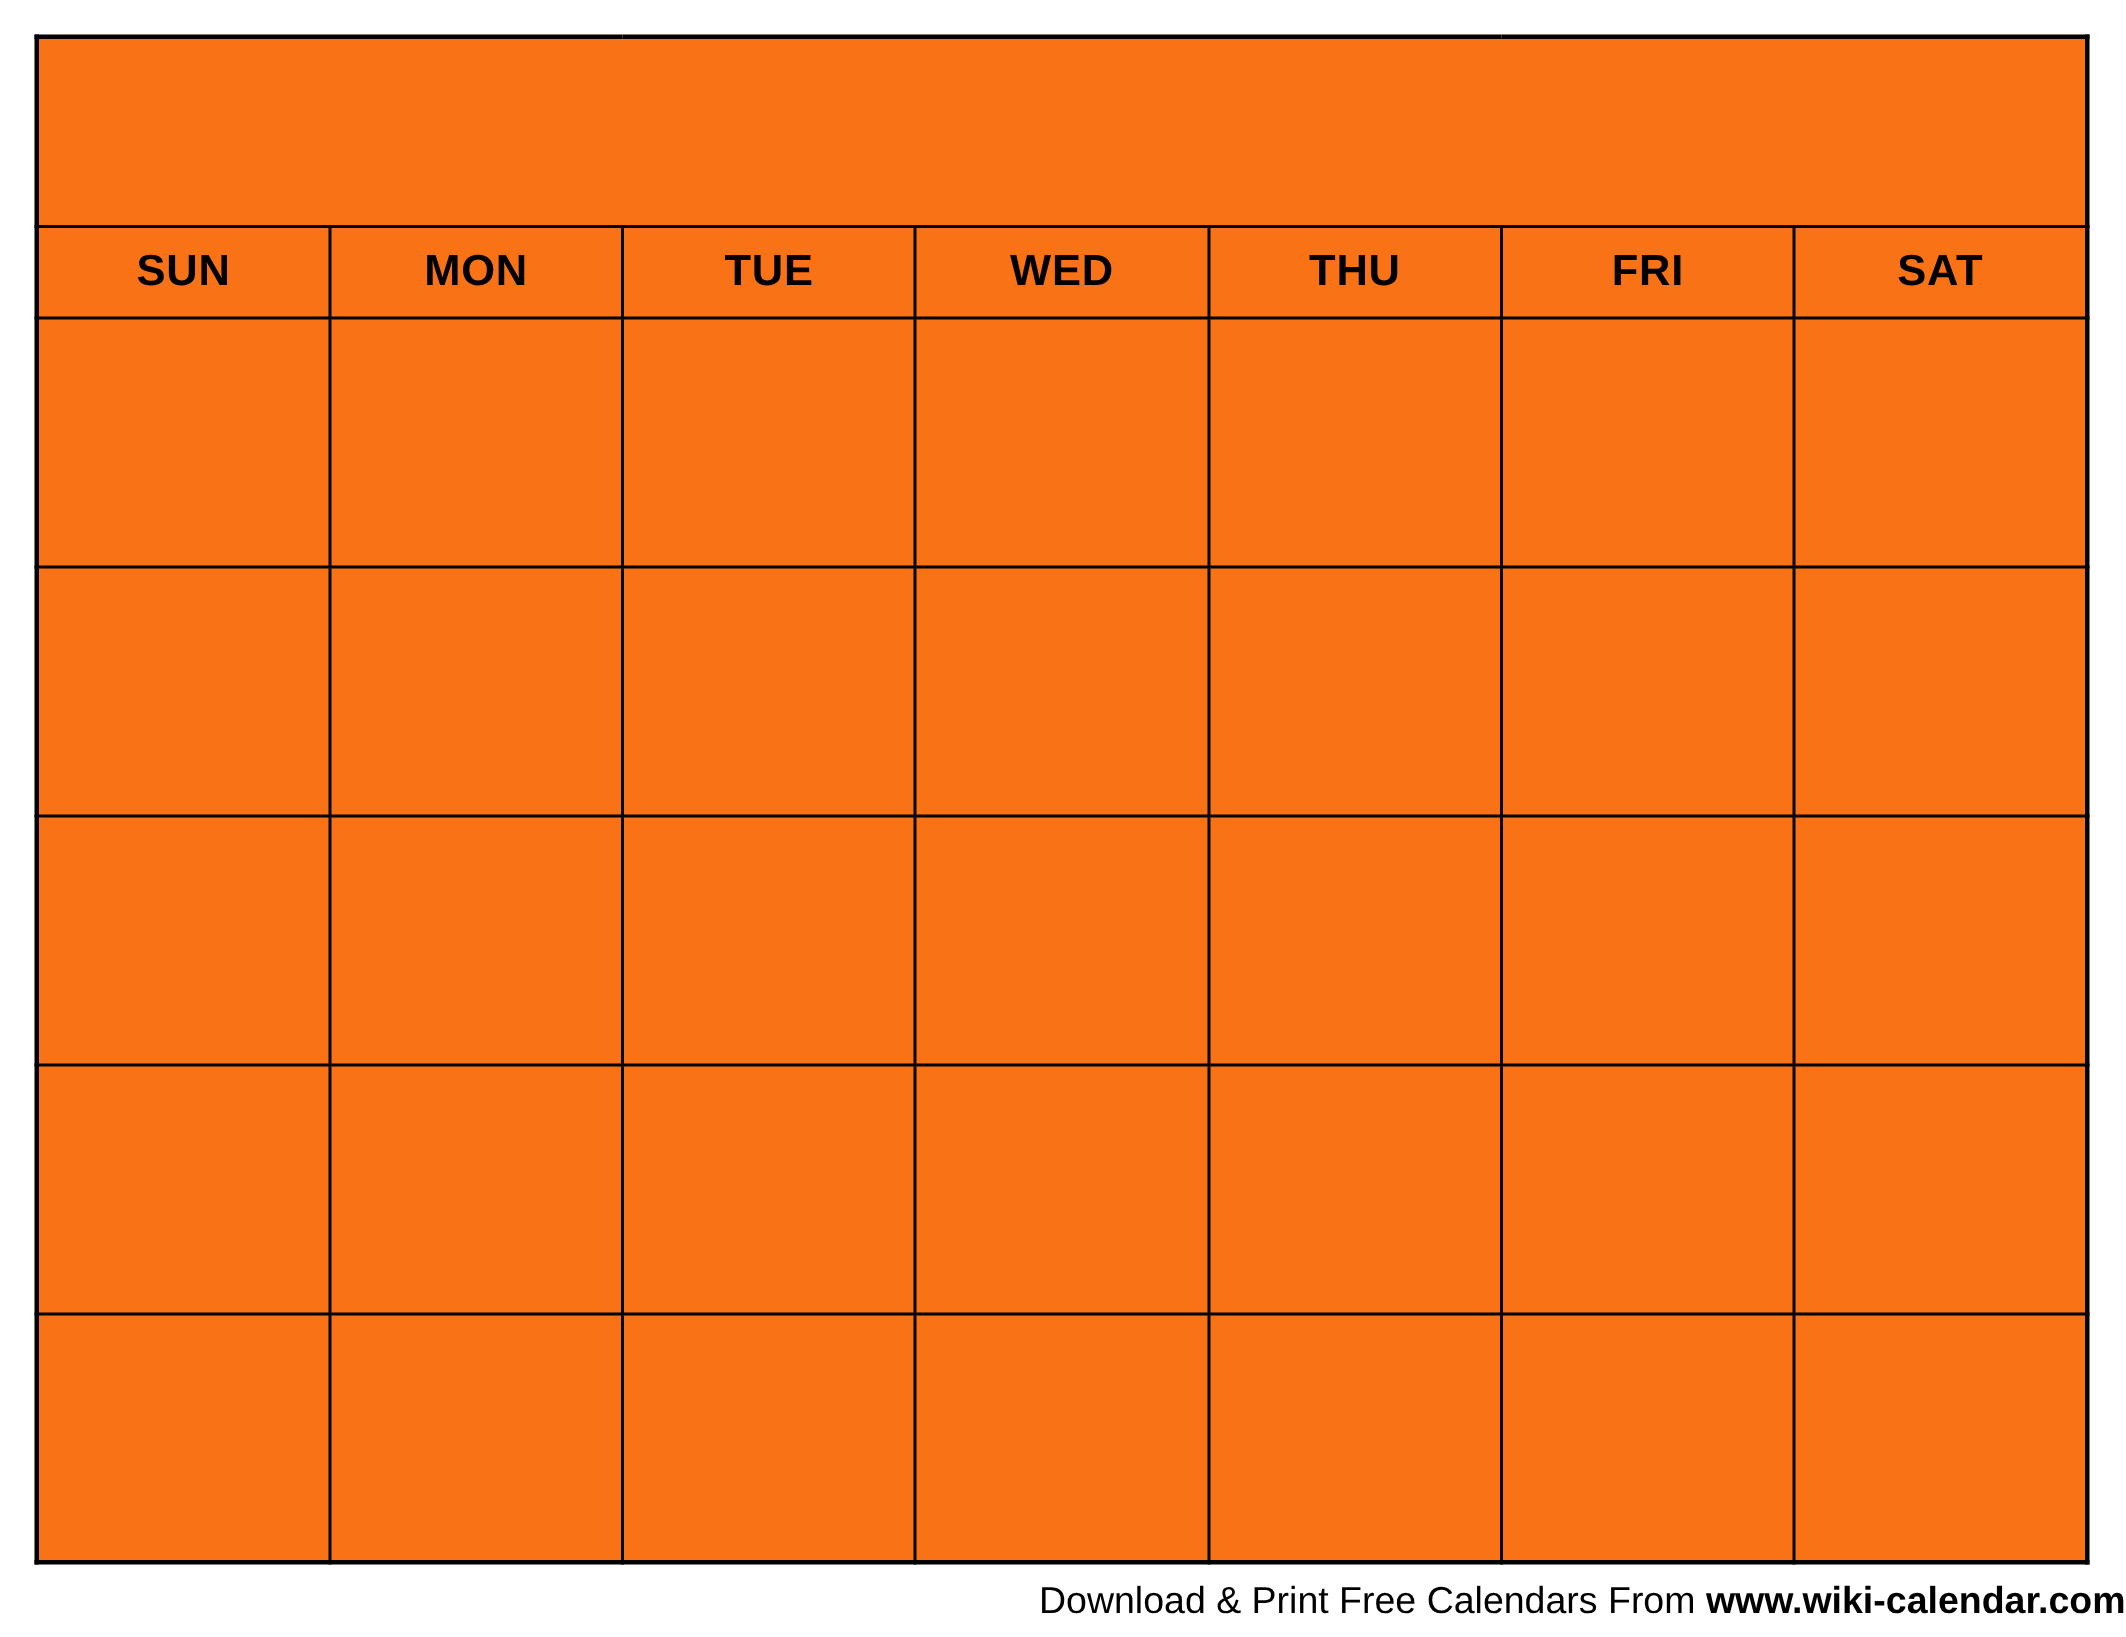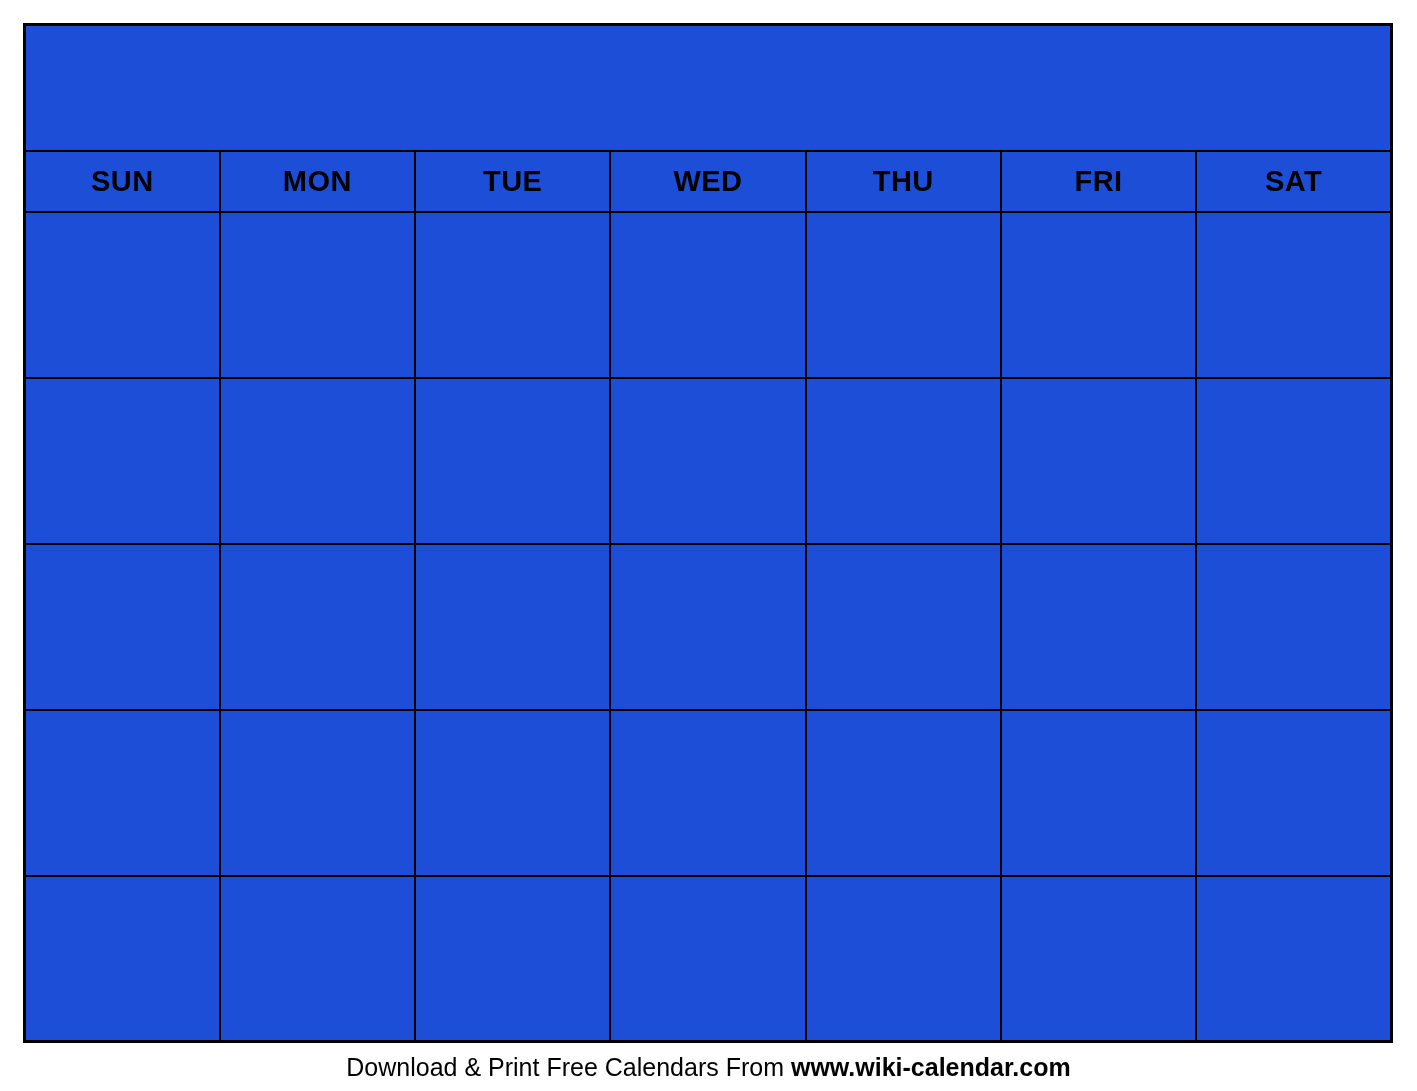--- a/index.html
+++ b/index.html
@@ -22,21 +22,21 @@
       border-collapse: collapse;
       width: 1370px;
       table-layout: fixed;
       background: #ffffff;
       border: 3px solid #000000;
     }
     table.calendar td,
     table.calendar th {
       border: 2px solid #000000;
       padding: 0;
-      background: #1d4ed8;
+      background: #f97316;
     }
     td.title-cell {
       height: 126px;
       border-bottom: 3px solid #000000;
     }
     th.day-header {
       height: 61px;
       font-size: 29px;
       font-weight: bold;
       letter-spacing: 0.5px;
@@ -45,21 +45,21 @@
       border-bottom: 3px solid #000000;
     }
     td.day-cell {
       height: 166px;
     }
     .footer {
       position: absolute;
       left: 0;
       top: 1052px;
       width: 1417px;
-      text-align: center;
+      text-align: right;
       font-size: 25px;
       line-height: 30px;
       color: #000000;
       white-space: pre;
     }
     .footer .url {
       font-weight: bold;
     }
   </style>
 </head>

